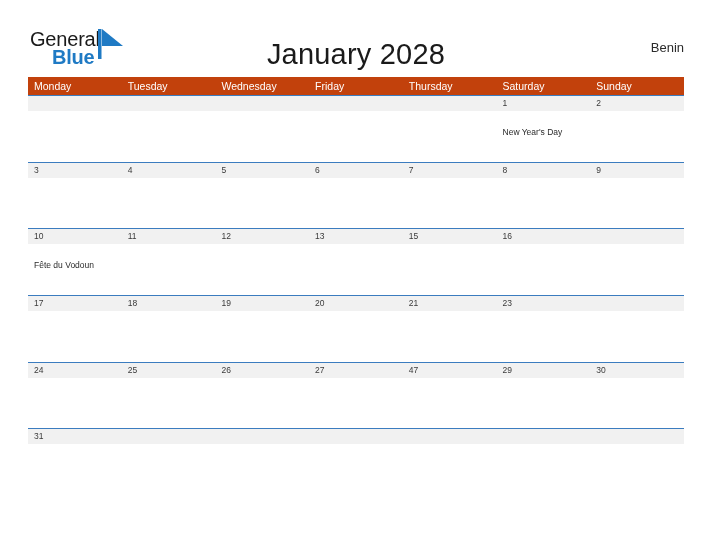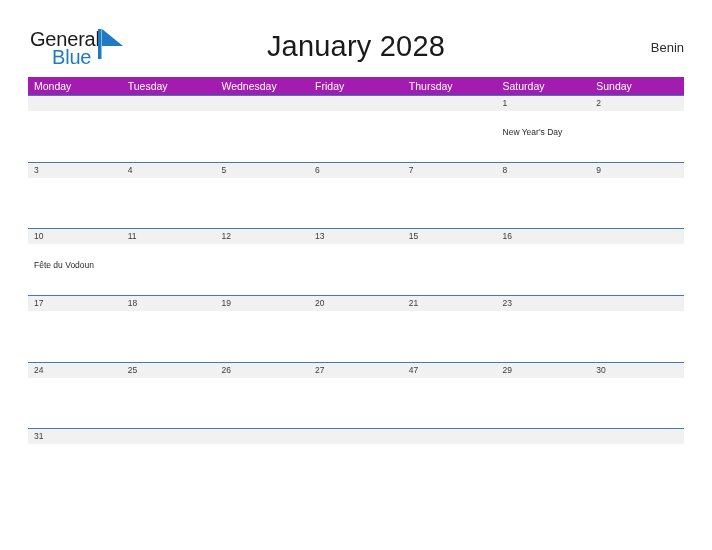--- a/index.html
+++ b/index.html
@@ -48,33 +48,34 @@
     line-height: 22px;
   }
   .logo-blue {
     position: absolute;
     left: 22px;
     top: 18px;
     font-size: 20px;
     letter-spacing: -0.2px;
     color: #1f7ac4;
     line-height: 22px;
+    font-weight: bold;
   }
   .logo-flag {
     position: absolute;
     left: 68px;
     top: 1px;
     width: 26px;
     height: 30px;
   }
 
   .cal-title {
     position: absolute;
     left: 0;
-    top: 0;
+    top: 8px;
     width: 656px;
     text-align: center;
     font-size: 29px;
     font-weight: normal;
     color: #1a1a1a;
     line-height: 40px;
     letter-spacing: 0.2px;
   }
 
   .country {
@@ -86,21 +87,21 @@
     text-align: center;
   }
 
   
   .weekdays {
     position: absolute;
     left: 28px;
     top: 77px;
     width: 656px;
     height: 18px;
-    background: #a21caf;
+    background: #c2410c;
     display: flex;
   }
   .weekday {
     flex: 0 0 93.71px;
     width: 93.71px;
     box-sizing: border-box;
     padding-left: 6px;
     font-size: 10.5px;
     color: #ffffff;
     line-height: 18px;

